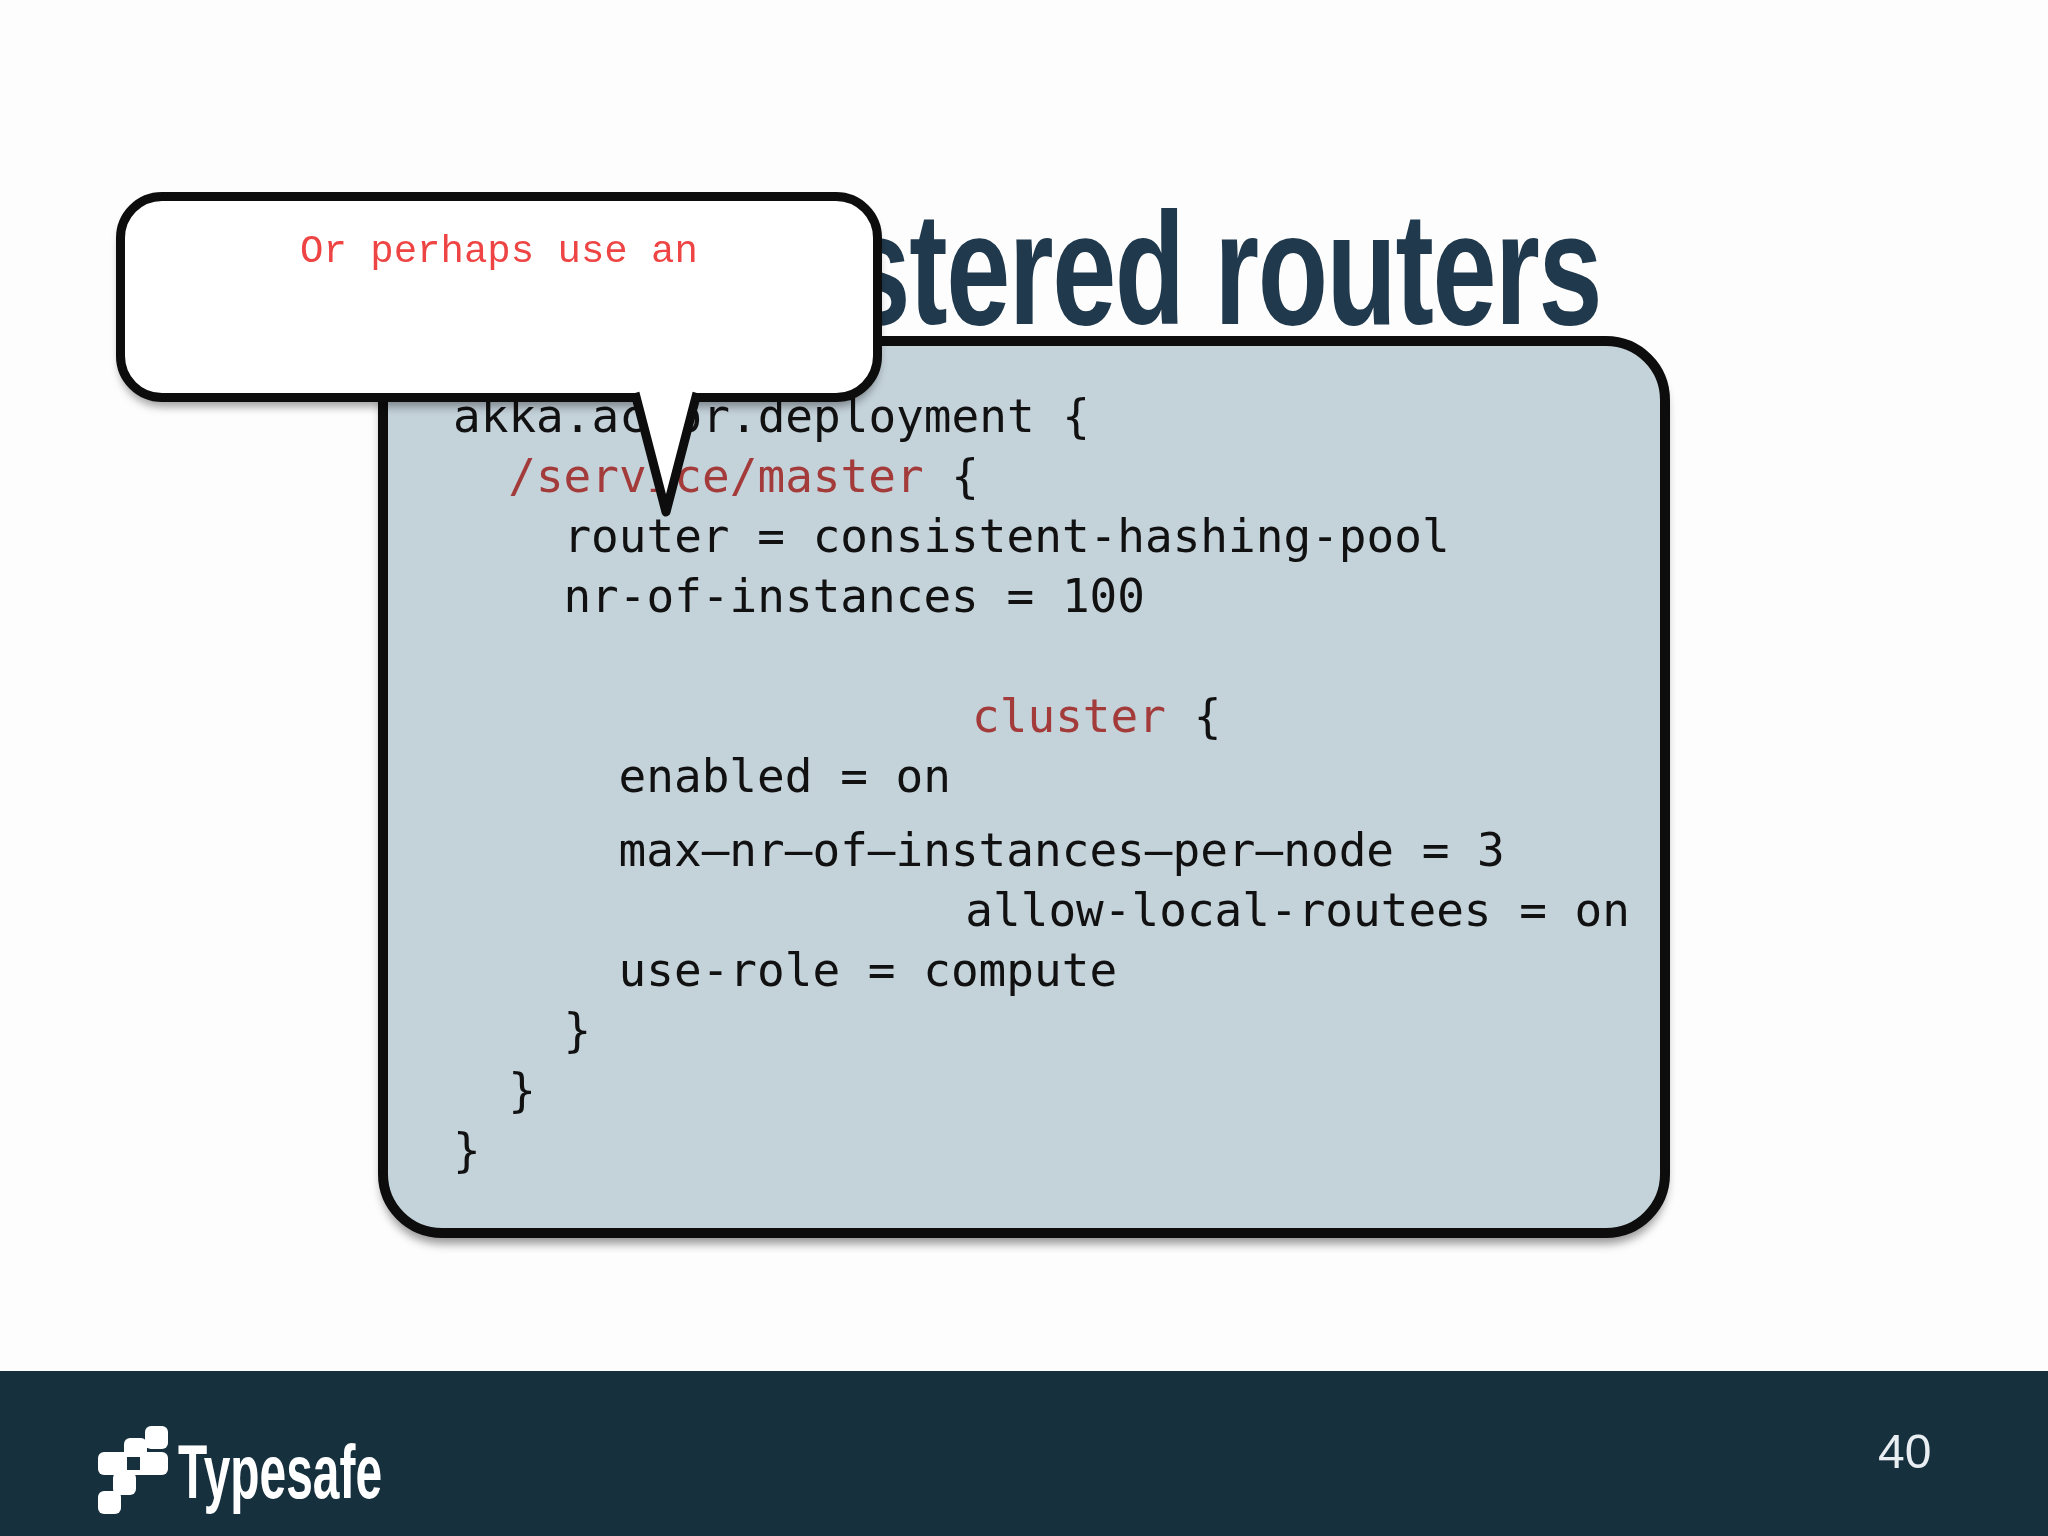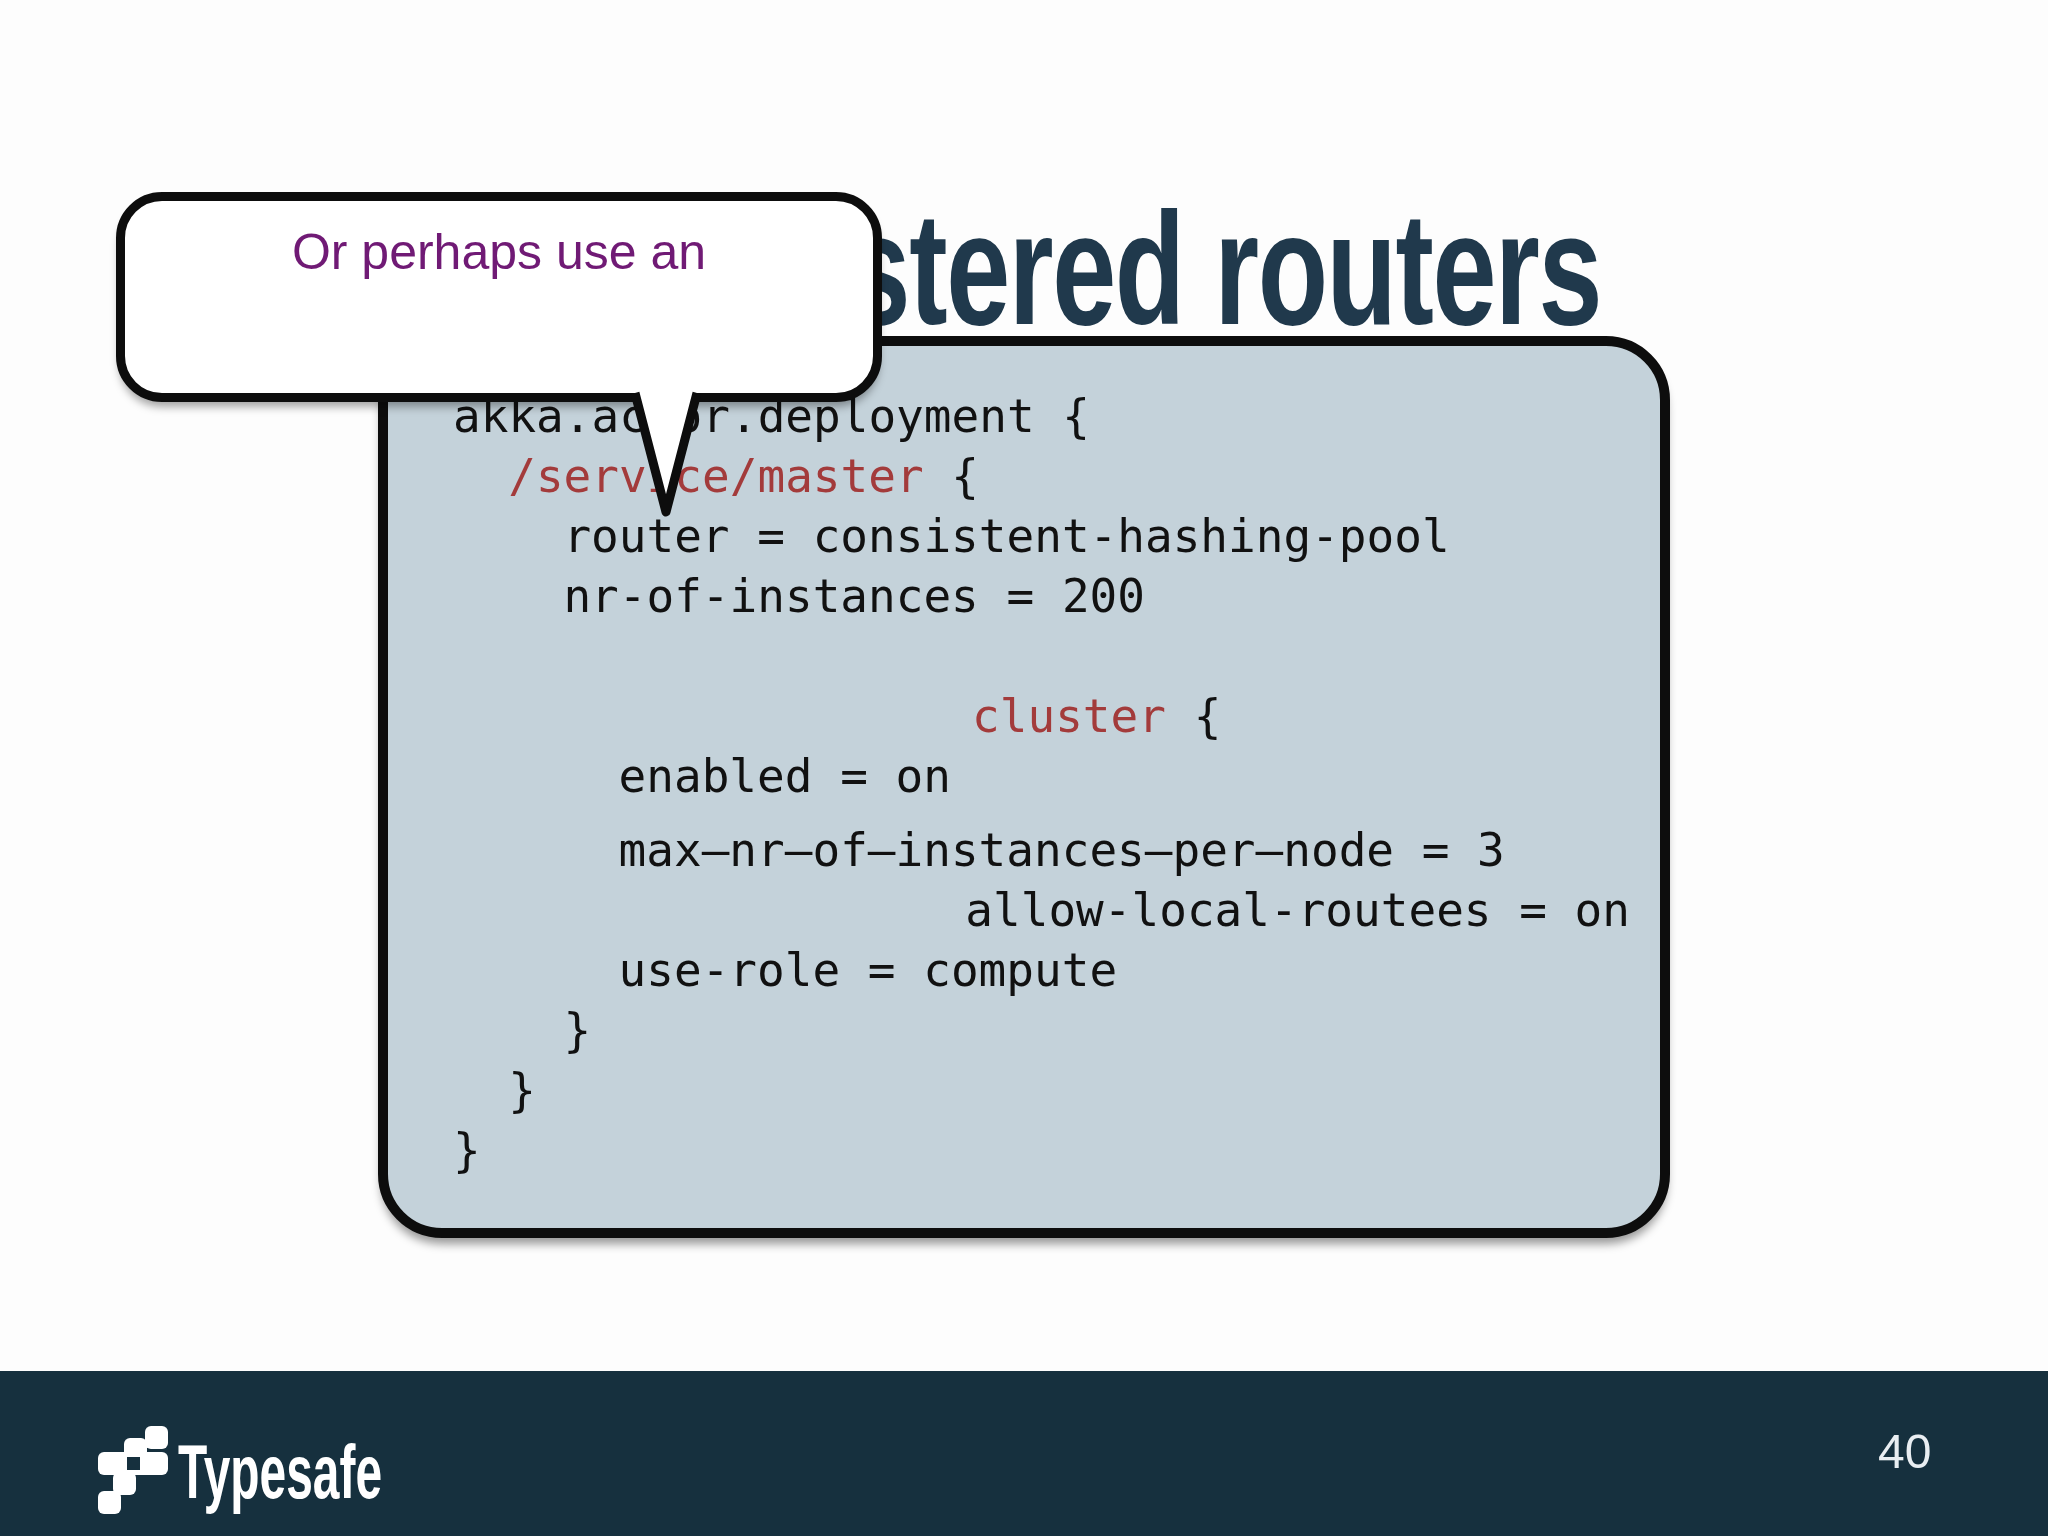--- a/index.html
+++ b/index.html
@@ -69,24 +69,25 @@
     box-sizing: border-box;
     background: #ffffff;
     border: 9px solid var(--border, #0d0d0d);
     border-radius: 46px;
     box-shadow: 0 8px 9px -3px rgba(0,0,0,0.35);
     z-index: 3;
     text-align: center;
     padding-top: 14px;
   }
   .callout-line {
-    font-size: 50px;
+    font-size: 39px;
     line-height: 74px;
-    color: #701a75;
+    color: #ef4444;
     white-space: nowrap;
+    font-family: Liberation Mono, monospace;
   }
   .callout-tail {
     position: absolute;
     left: 620px; top: 380px;
     width: 100px; height: 145px;
     z-index: 4;
   }
 
   
   .footer {
@@ -128,21 +129,21 @@
 
 <div id="slide">
 
   <h1 class="slide-title">Use clustered routers</h1>
 
   <div class="code-block">
     <div class="code-lines">
         <div class="code-line" style="padding-left: 0px;"><span class="plain">akka.actor.deployment {</span></div>
         <div class="code-line" style="padding-left: 55.2px;"><span class="kw">/service/master</span><span class="plain"> {</span></div>
         <div class="code-line" style="padding-left: 110.4px;"><span class="plain">router = consistent-hashing-pool</span></div>
-        <div class="code-line" style="padding-left: 110.4px;"><span class="plain">nr-of-instances = 200</span></div>
+        <div class="code-line" style="padding-left: 110.4px;"><span class="plain">nr-of-instances = 100</span></div>
         <div class="code-line" style="padding-left: 0px;">&nbsp;</div>
         <div class="code-line" style="padding-left: 110.4px; text-align: center;"><span class="kw">cluster</span><span class="plain"> {</span></div>
         <div class="code-line" style="padding-left: 165.6px;"><span class="plain">enabled = on</span></div>
         <div class="code-line extra-gap" style="padding-left: 165.6px;"><span class="plain">max–nr–of–instances–per–node = 3</span></div>
         <div class="code-line" style="padding-left: 165.6px; text-align: right;"><span class="plain">allow-local-routees = on</span></div>
         <div class="code-line" style="padding-left: 165.6px;"><span class="plain">use-role = compute</span></div>
         <div class="code-line" style="padding-left: 110.4px;"><span class="plain">}</span></div>
         <div class="code-line" style="padding-left: 55.2px;"><span class="plain">}</span></div>
         <div class="code-line" style="padding-left: 0px;"><span class="plain">}</span></div>
       </div>

